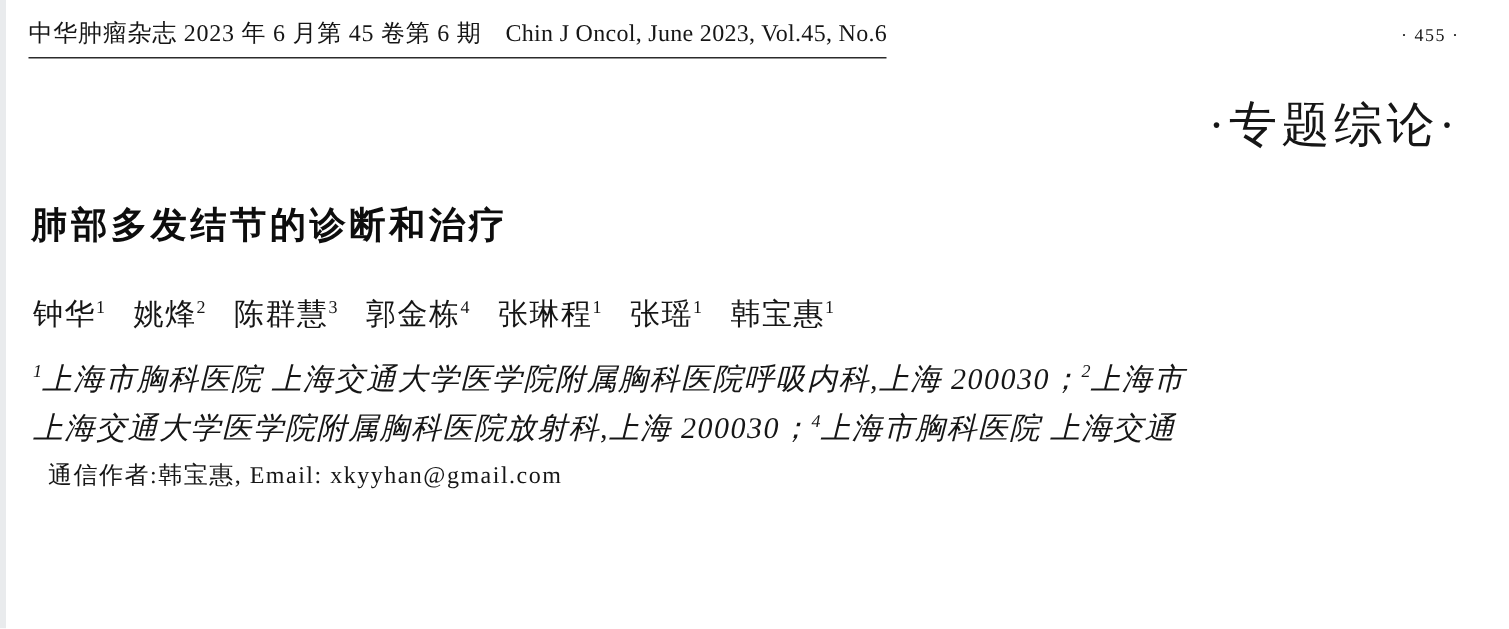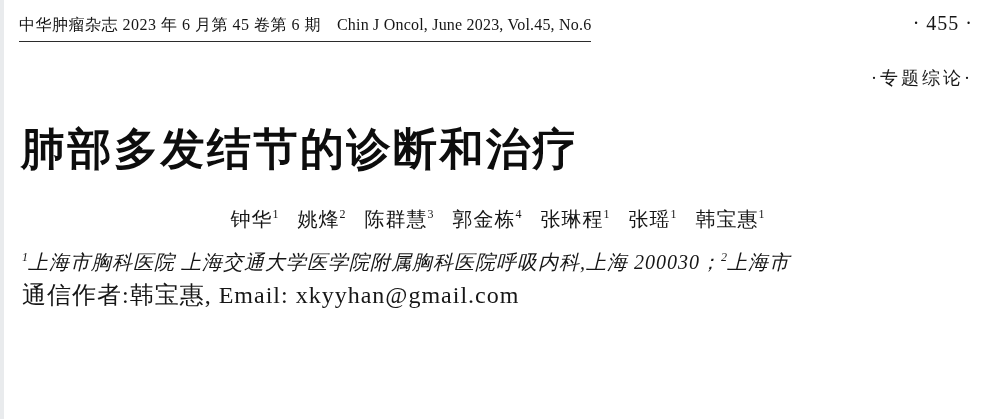--- a/index.html
+++ b/index.html
@@ -36,67 +36,66 @@
     border-bottom: 1.5px solid #2b2b2b;
     padding-bottom: 5px;
     white-space: nowrap;
   }
   .header-citation .en {
     margin-left: 16px;
     letter-spacing: 0.2px;
   }
   .page-number {
     margin-left: auto;
-    font-size: 20px;
+    font-size: 12px;
     letter-spacing: 1px;
   }
   .section-label {
     text-align: right;
-    font-size: 18px;
+    font-size: 32px;
     letter-spacing: 3px;
     margin-top: 26px;
     line-height: 1.15;
   }
   .article-title {
     font-family: "Liberation Sans", "DejaVu Sans", sans-serif;
     font-weight: 700;
-    font-size: 44px;
+    font-size: 24px;
     letter-spacing: 2.5px;
     margin: 36px 0 0 2px;
     line-height: 1.1;
     color: #0d0d0d;
   }
   .author-list {
     margin-top: 31px;
     margin-left: 3px;
     font-size: 20px;
     letter-spacing: 1px;
     line-height: 30px;
-    text-align: center;
   }
   .author { margin-right: 19px; white-space: nowrap; }
   .author:last-child { margin-right: 0; }
   sup {
     font-size: 12px;
     line-height: 0;
     vertical-align: super;
     letter-spacing: 0;
   }
   .affiliation-block {
     margin-top: 12px;
     margin-left: 3px;
     font-size: 20px;
     letter-spacing: 1px;
     line-height: 32.5px;
     max-width: 810px;
   }
   .affiliation-line { white-space: nowrap; font-style: italic; }
   .correspondence-line {
-    margin-left: 3px;
-    font-size: 24px;
+    margin-left: 13px;
+    font-size: 16px;
     letter-spacing: 1px;
     line-height: 32.5px;
     white-space: nowrap;
   }
 </style>
 </head>
 <body>
 
 <div class="page-edge"></div>
 
@@ -110,17 +109,18 @@
   </div>
 
   <div class="section-label">·专题综论·</div>
 
   <h1 class="article-title">肺部多发结节的诊断和治疗</h1>
 
   <div class="author-list" id="author-list"><span class="author">钟华<sup>1</sup></span><span class="author">姚烽<sup>2</sup></span><span class="author">陈群慧<sup>3</sup></span><span class="author">郭金栋<sup>4</sup></span><span class="author">张琳程<sup>1</sup></span><span class="author">张瑶<sup>1</sup></span><span class="author">韩宝惠<sup>1</sup></span></div>
 
   <div class="affiliation-block" id="affiliation-block">
       <div class="affiliation-line"><sup>1</sup>上海市胸科医院 上海交通大学医学院附属胸科医院呼吸内科,上海 200030；<sup>2</sup>上海市</div>
+      <div class="affiliation-line">上海交通大学医学院附属胸科医院放射科,上海 200030；<sup>4</sup>上海市胸科医院 上海交通</div>
     </div>
 
   <div class="correspondence-line">通信作者:韩宝惠, Email: xkyyhan@gmail.com</div>
 
 </div>
 
 </body></html>

